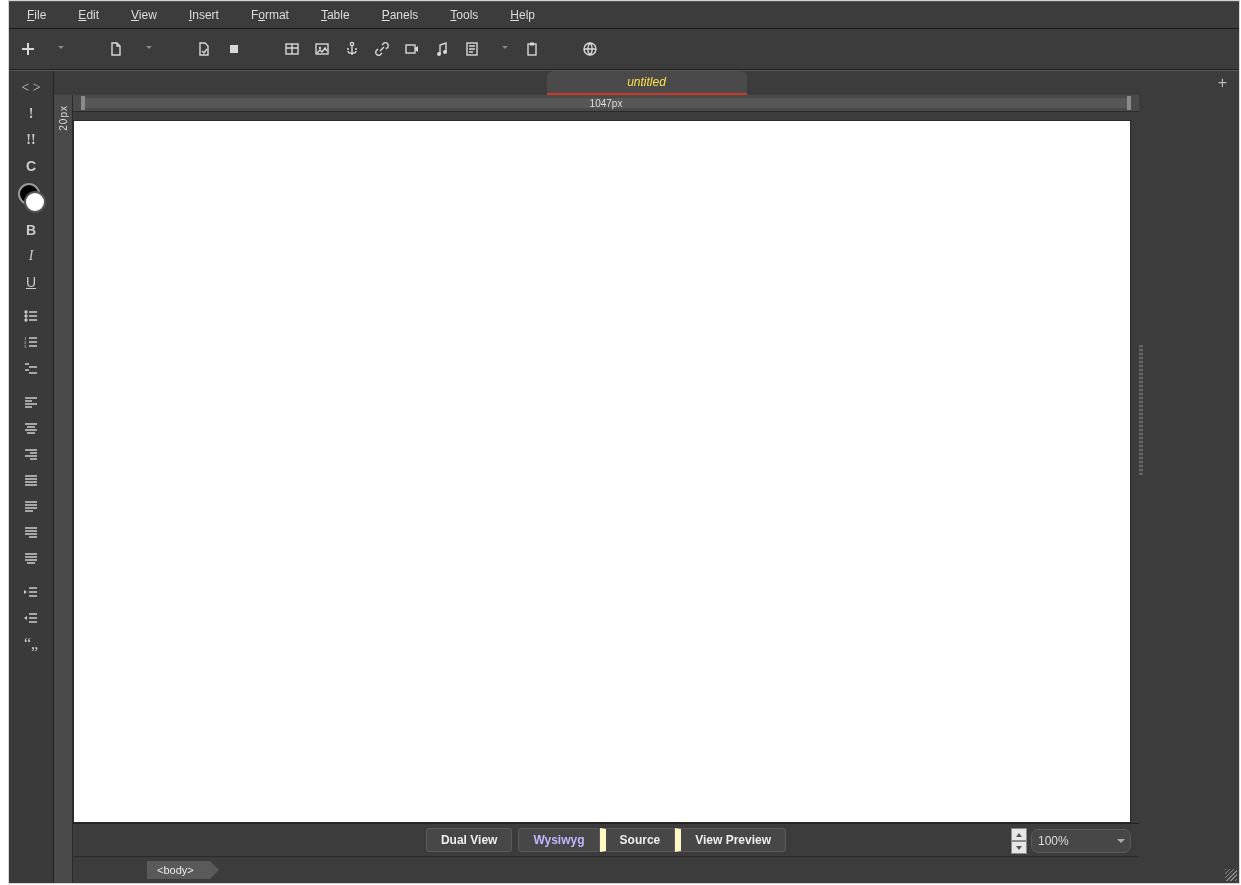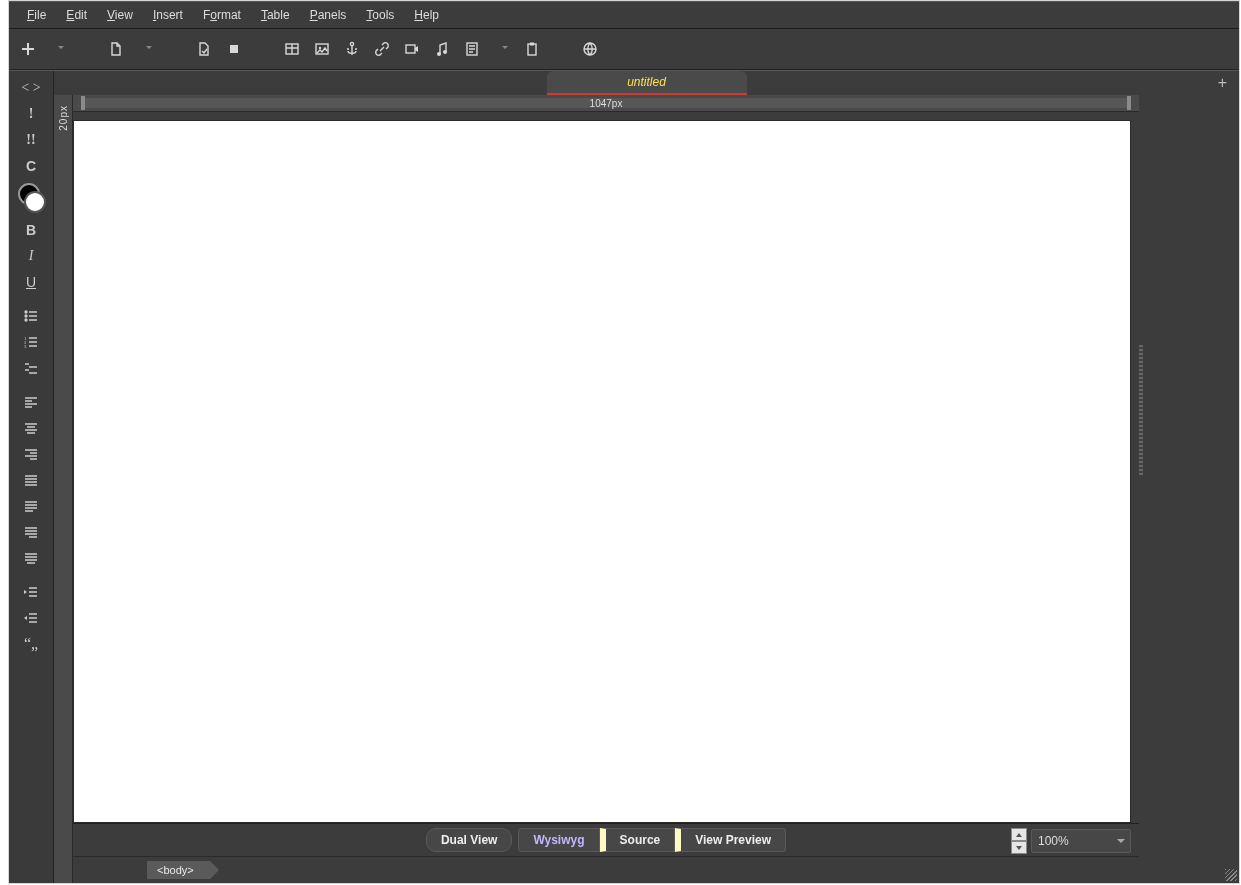--- a/index.html
+++ b/index.html
@@ -10,21 +10,21 @@
 .bg-ghost.b{left:270px;width:120px;background:linear-gradient(90deg,#2aa5de 0 24px,transparent 24px),#eaf3fb;border-radius:6px}
 .bg-ghost.c{left:822px;width:188px;background:#2f78e6;border-radius:4px}
 .bg-ghost.d{left:1016px;width:40px;background:#9a9a9a;border-radius:6px}
 
 .titlebar{height:32px;background:#fdfdfd;display:flex;align-items:center;justify-content:center;position:relative;border-bottom:1px solid #e5e5e5;flex:0 0 auto}
 .titlebar .title{color:#777;font-size:14px}
 .win-btns{position:absolute;right:6px;top:3px;display:flex;gap:6px}
 .win-btn{width:24px;height:19px;border:1px solid #bfbfbf;display:flex;align-items:center;justify-content:center;color:#555;font-size:11px;background:#fff}
 .win-btn svg{width:10px;height:10px;display:block}
 
-.menubar{height:26px;background:#3c3c3c;border-top:1px solid #555;border-bottom:1px solid #1b1b1b;display:flex;align-items:flex-start;padding:0 8px;gap:0;flex:0 0 auto}
+.menubar{height:26px;background:#3c3c3c;border-top:1px solid #555;border-bottom:1px solid #1b1b1b;display:flex;align-items:flex-start;padding:0 8px;gap:12px;flex:0 0 auto}
 .menubar .mi{color:#ddd;padding:0 10px;line-height:26px}
 .menubar .mi .ul{text-decoration:underline}
 
 .toolbar{height:40px;background:#3c3c3c;border-bottom:1px solid #222;display:flex;align-items:center;gap:4px;padding:0 6px;flex:0 0 auto}
 .tbtn{width:26px;height:26px;display:flex;align-items:center;justify-content:center;color:#ddd;border-radius:2px}
 .tbtn.drop::after{content:"";margin-left:5px;border:3px solid transparent;border-top-color:#888}
 .tbtn svg{width:16px;height:16px;fill:none;stroke:#d8d8d8;stroke-width:1.4}
 .tbtn .fill{fill:#d8d8d8;stroke:none}
 .tspace{width:24px}
 
@@ -59,32 +59,32 @@
 .hruler .bar{position:absolute;left:10px;right:10px;top:3px;height:10px;background:#575757}
 .hruler .mark-l{position:absolute;left:8px;top:1px;width:4px;height:14px;background:#8a8a8a}
 .hruler .mark-r{position:absolute;right:8px;top:1px;width:4px;height:14px;background:#8a8a8a}
 .hruler .lab{position:relative;z-index:1}
 .canvas-outer{flex:1;background:#3c3c3c;overflow:hidden;padding:8px 8px 0 0}
 .page{background:#fff;height:100%;width:100%;box-shadow:0 0 0 1px #2a2a2a inset}
 .right-gap{width:100px;background:#3c3c3c;position:relative}
 .right-gap .vgrip{position:absolute;left:0;top:250px;width:4px;height:130px;background:repeating-linear-gradient(#666 0 2px,#444 2px 4px)}
 
 .bottombar{height:32px;background:#3c3c3c;border-top:1px solid #222;display:flex;align-items:center;justify-content:center;gap:6px;position:relative}
-.pill{height:22px;padding:0 14px;display:flex;align-items:center;background:#474747;border:1px solid #5a5a5a;border-radius:10px;color:#eee;font-weight:600;font-size:12px}
+.pill{height:22px;padding:0 14px;display:flex;align-items:center;background:#474747;border:1px solid #5a5a5a;border-radius:3px;color:#eee;font-weight:600;font-size:12px}
 .pill.active{color:#c4b5fd}
 .pill-group{display:flex}
 .pill-group .pill{border-radius:0}
 .pill-group .pill:first-child{border-top-left-radius:3px;border-bottom-left-radius:3px}
 .pill-group .pill:last-child{border-top-right-radius:3px;border-bottom-right-radius:3px;border-left:none}
 .pill-group .pill+ .pill{border-left:6px solid #fef9c3}
 .zoom-wrap{position:absolute;right:8px;top:4px;display:flex;align-items:center;gap:4px}
 .spin{display:flex;flex-direction:column}
 .spin .sb{width:14px;height:11px;background:#e6e6e6;border:1px solid #8a8a8a;display:flex;align-items:center;justify-content:center}
 .spin .sb svg{width:6px;height:4px;display:block}
-.zoom-combo{height:22px;width:76px;background:#474747;border:1px solid #5a5a5a;color:#ddd;display:flex;align-items:center;padding:0 16px 0 6px;position:relative;border-radius:2px;font-size:12px}
+.zoom-combo{height:22px;width:76px;background:#474747;border:1px solid #5a5a5a;color:#ddd;display:flex;align-items:center;padding:0 16px 0 6px;position:relative;border-radius:7px;font-size:12px}
 .zoom-combo::after{content:"";position:absolute;right:5px;top:50%;margin-top:-2px;border:4px solid transparent;border-top-color:#aaa}
 
 .breadcrumb-row{height:26px;background:#3c3c3c;display:flex;align-items:center;padding-left:74px;border-top:1px solid #2a2a2a}
 .crumb{position:relative;height:18px;line-height:18px;padding:0 16px 0 10px;background:#5a5a5a;color:#eaeaea;font-size:11px}
 .crumb::after{content:"";position:absolute;right:-9px;top:0;border:9px solid transparent;border-left-color:#5a5a5a;border-right:none}
 
 .resize-grip{position:absolute;right:2px;bottom:2px;width:12px;height:12px;background:repeating-linear-gradient(135deg,#888 0 1px,transparent 1px 3px)}
 </style>
 </head>
 <body>

